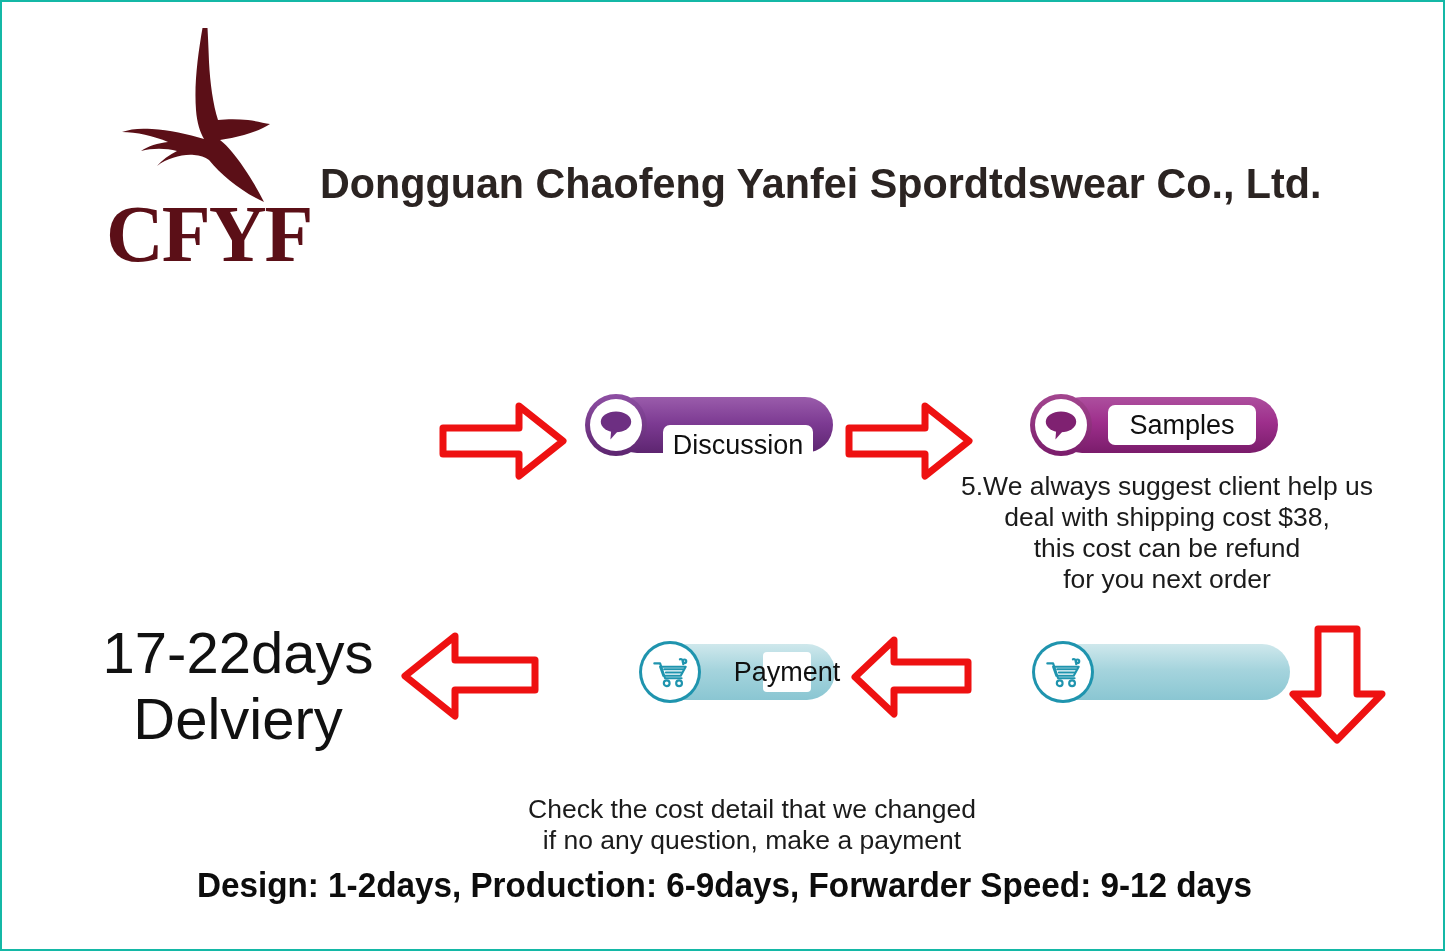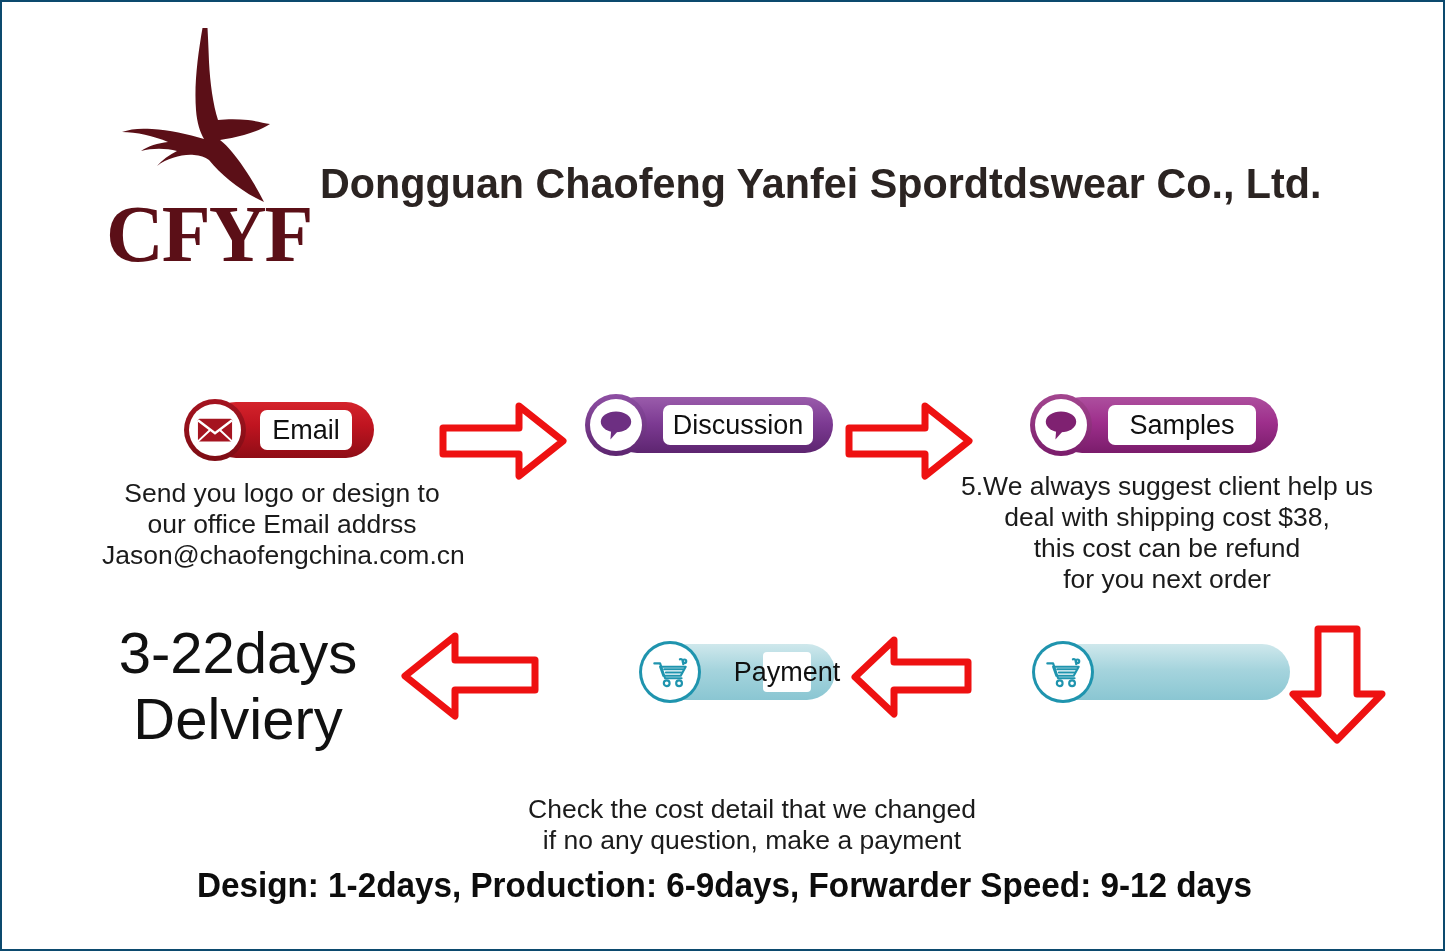--- a/index.html
+++ b/index.html
@@ -7,21 +7,21 @@
   body{
     font-family:"Liberation Sans","DejaVu Sans",sans-serif;
     -webkit-font-smoothing:antialiased;
   }
   #page{
     position:relative;
     width:1445px;
     height:951px;
     background:#ffffff;
     box-sizing:border-box;
-    border:2px solid #0c4a6e;
+    border:2px solid #14b8a6;
     overflow:hidden;
   }
 
   
   #header{
     position:absolute;
     left:0; top:0;
     width:1445px; height:290px;
   }
   #logo-bird{
@@ -133,21 +133,21 @@
     background:#ffffff;
     border-radius:7px;
     display:flex; align-items:center; justify-content:center;
     color:#101010;
     font-size:27px;
     white-space:nowrap;
     box-sizing:border-box;
     padding:0 10px;
   }
   .pill.red .label{left:76px; right:22px;}
-  .pill.purple .label{left:78px; right:20px;}
+  .pill.purple .label{left:78px; right:20px;margin-top:20px;}
   .pill.magenta .label{left:78px; right:22px;}
   .pill.teal .label{left:76px; right:24px; border-radius:4px;margin-left:48px;}
 
   
   #delivery{
     position:absolute;
     left:40px; top:618px;
     width:392px;
     text-align:center;
     color:#111111;
@@ -190,38 +190,20 @@
           C150 99 142 97 134 96 C124 95 113 95 104 96
           C99 81 96 58 95 38 C94.5 25 94 13 93.5 4 Z"></path>
       </svg>
     </div>
 
     <div id="logo-wordmark">CFYF</div>
 
     <div id="company-title">Dongguan Chaofeng Yanfei Spordtdswear Co., Ltd.</div>
   </div>
 
-  <div class="node" style="left:182px; top:397px; width:190px;">
-    <div class="pill red">
-      <span class="bg"></span>
-      <span class="icon-circle">
-        <span class="icon-inner">
-          <svg viewBox="0 0 44 32" width="36" height="26" aria-hidden="true">
-            <rect x="1" y="2" width="42" height="28" rx="2" fill="#a51420"></rect>
-            <path d="M1 4 L22 20 L43 4" fill="none" stroke="#ffffff" stroke-width="3"></path>
-            <path d="M1 30 L16 16 M43 30 L28 16" fill="none" stroke="#ffffff" stroke-width="2.5"></path>
-          </svg>
-        </span>
-      </span>
-      <span class="label">Email</span>
-    </div>
-  </div>
-  <div class="caption" style="left:100px; top:476px; width:360px;">Send you logo or design to
-our office Email addrss
-Jason@chaofengchina.com.cn</div>
 
   <div class="arrow" style="left:437px; top:398px; width:130px; height:82px;">
     <svg viewBox="0 0 130 82" width="130" height="82" aria-hidden="true">
       <path d="M4 28 L80 28 L80 6 L124 41 L80 76 L80 54 L4 54 Z" fill="none" stroke="#ee1111" stroke-width="7" stroke-linejoin="round" stroke-linecap="round"></path>
     </svg>
   </div>
 
   <div class="node" style="left:583px; top:392px; width:248px;">
     <div class="pill purple">
       <span class="bg"></span>
@@ -318,18 +300,18 @@
   </div>
   <div class="caption" style="left:505px; top:748px; width:490px;margin-top:44px;">Check the cost detail that we changed
 if no any question, make a payment</div>
 
   <div class="arrow" style="left:398px; top:628px; width:140px; height:92px;">
     <svg viewBox="0 0 140 92" width="140" height="92" aria-hidden="true">
       <path d="M135 30 L55 30 L55 6 L5 46 L55 86 L55 60 L135 60 Z" fill="none" stroke="#ee1111" stroke-width="7" stroke-linejoin="round" stroke-linecap="round"></path>
     </svg>
   </div>
 
-  <div id="delivery">3-22days
+  <div id="delivery">17-22days
 Delviery</div>
 
   <div id="footer-note">Design: 1-2days, Production: 6-9days, Forwarder Speed: 9-12 days</div>
 
 </div>
 
 </body></html>

